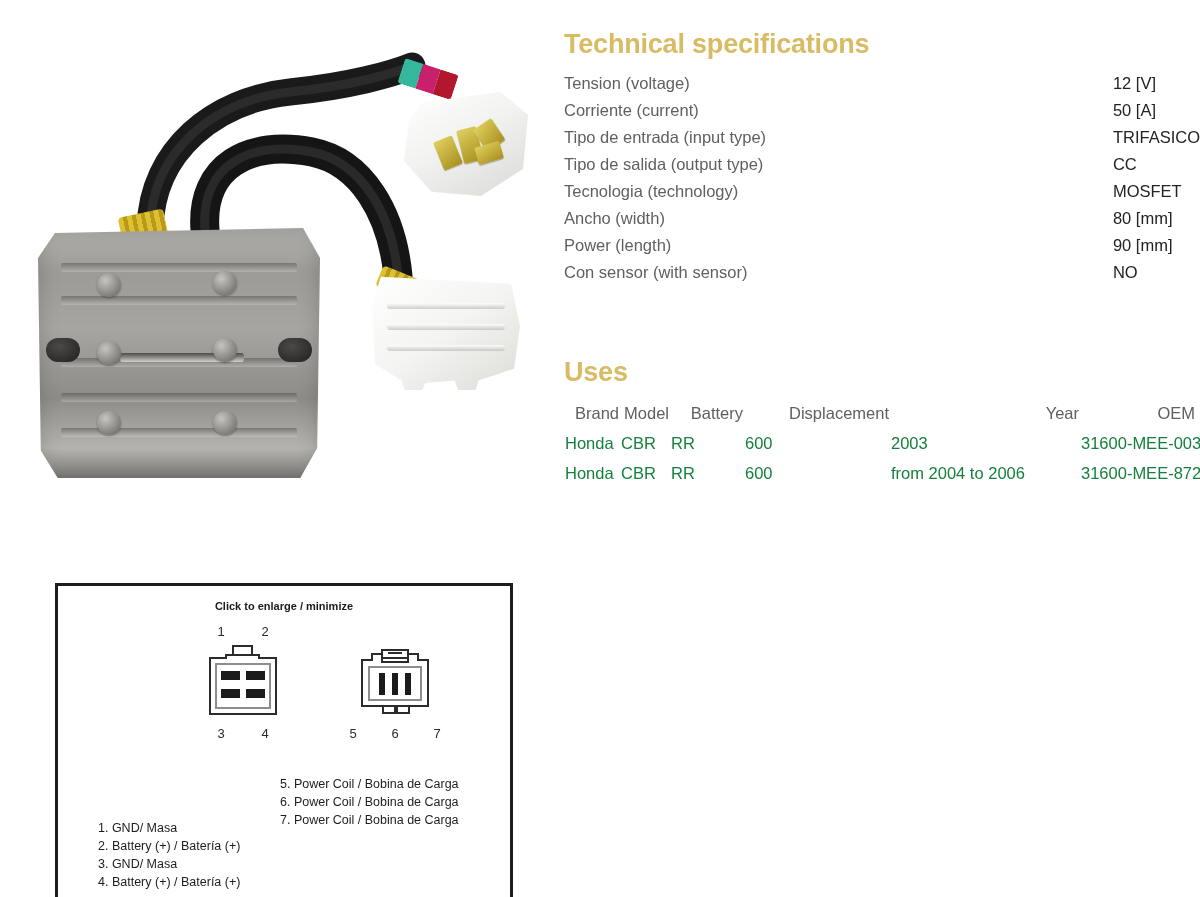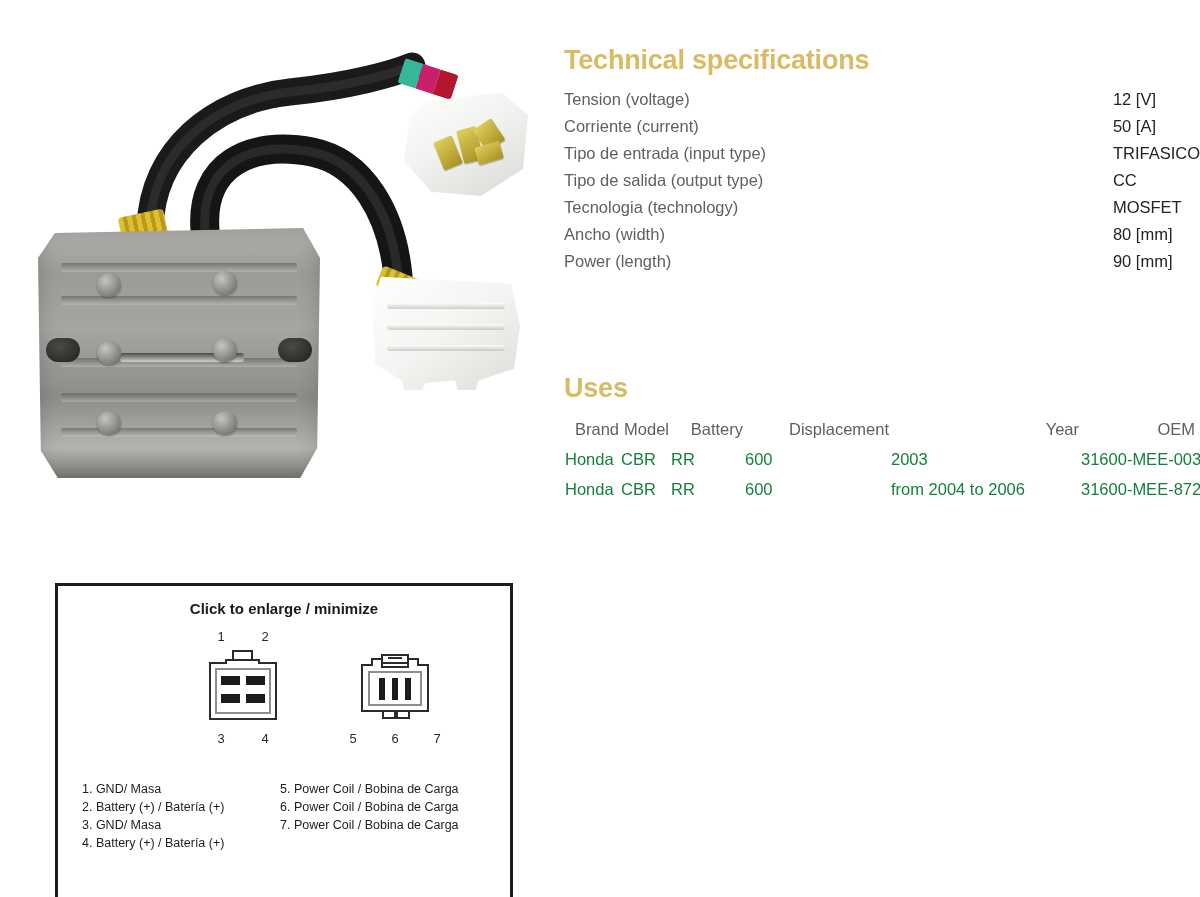--- a/index.html
+++ b/index.html
@@ -156,21 +156,21 @@
     border-radius: 3px;
   }
   .conn-bottom .rib.r1 { top: 26%; }
   .conn-bottom .rib.r2 { top: 44%; }
   .conn-bottom .rib.r3 { top: 62%; }
 
   
   .specs-pane {
     position: absolute;
     left: 560px;
-    top: 16px;
+    top: 0;
     width: 640px;
     height: 520px;
   }
   .section-title {
     position: absolute;
     font-size: 27px;
     font-weight: bold;
     color: #d8bb63;
     letter-spacing: -0.2px;
     white-space: nowrap;
@@ -233,21 +233,21 @@
     width: 458px;
     height: 314px;
     border: 3px solid #1d1d1d;
     border-bottom: none;
     background: #ffffff;
     box-sizing: border-box;
   }
   .pinout-heading {
     margin: 14px 0 0 0;
     text-align: center;
-    font-size: 15px;
+    font-size: 11px;
     font-weight: bold;
     color: #1b1b1b;
   }
 
   .conn-row {
     position: relative;
     height: 135px;
     margin-top: 12px;
   }
   .conn-fig { position: absolute; }
@@ -269,21 +269,21 @@
 
   .legend {
     position: relative;
     margin-top: 16px;
     padding-left: 24px;
     font-size: 12.5px;
     line-height: 18px;
     color: #1d1d1d;
   }
   .legend-col { position: absolute; top: 0; }
-  .legend-col.left { left: 24px; }
+  .legend-col.left { left: 40px; margin-top: 44px; }
   .legend-col.right { left: 222px; }
   .legend-col div { white-space: nowrap; }
 </style>
 </head>
 <body>
 
 <div class="photo-pane">
   <div class="photo-stage">
 
     <div class="loom" style="left:0;top:0;width:556px;height:520px;">
@@ -363,20 +363,24 @@
         <td class="spec-label">Tecnologia (technology)</td>
         <td class="spec-value">MOSFET</td>
       </tr>
       <tr>
         <td class="spec-label">Ancho (width)</td>
         <td class="spec-value">80 [mm]</td>
       </tr>
       <tr>
         <td class="spec-label">Power (length)</td>
         <td class="spec-value">90 [mm]</td>
+      </tr>
+      <tr>
+        <td class="spec-label">Con sensor (with sensor)</td>
+        <td class="spec-value">NO</td>
       </tr>
     </tbody>
   </table>
 
   <div class="section-title" id="uses-title">Uses</div>
 
   <table class="uses-table">
     <thead>
       <tr>
         <th class="col-brand">Brand</th>

